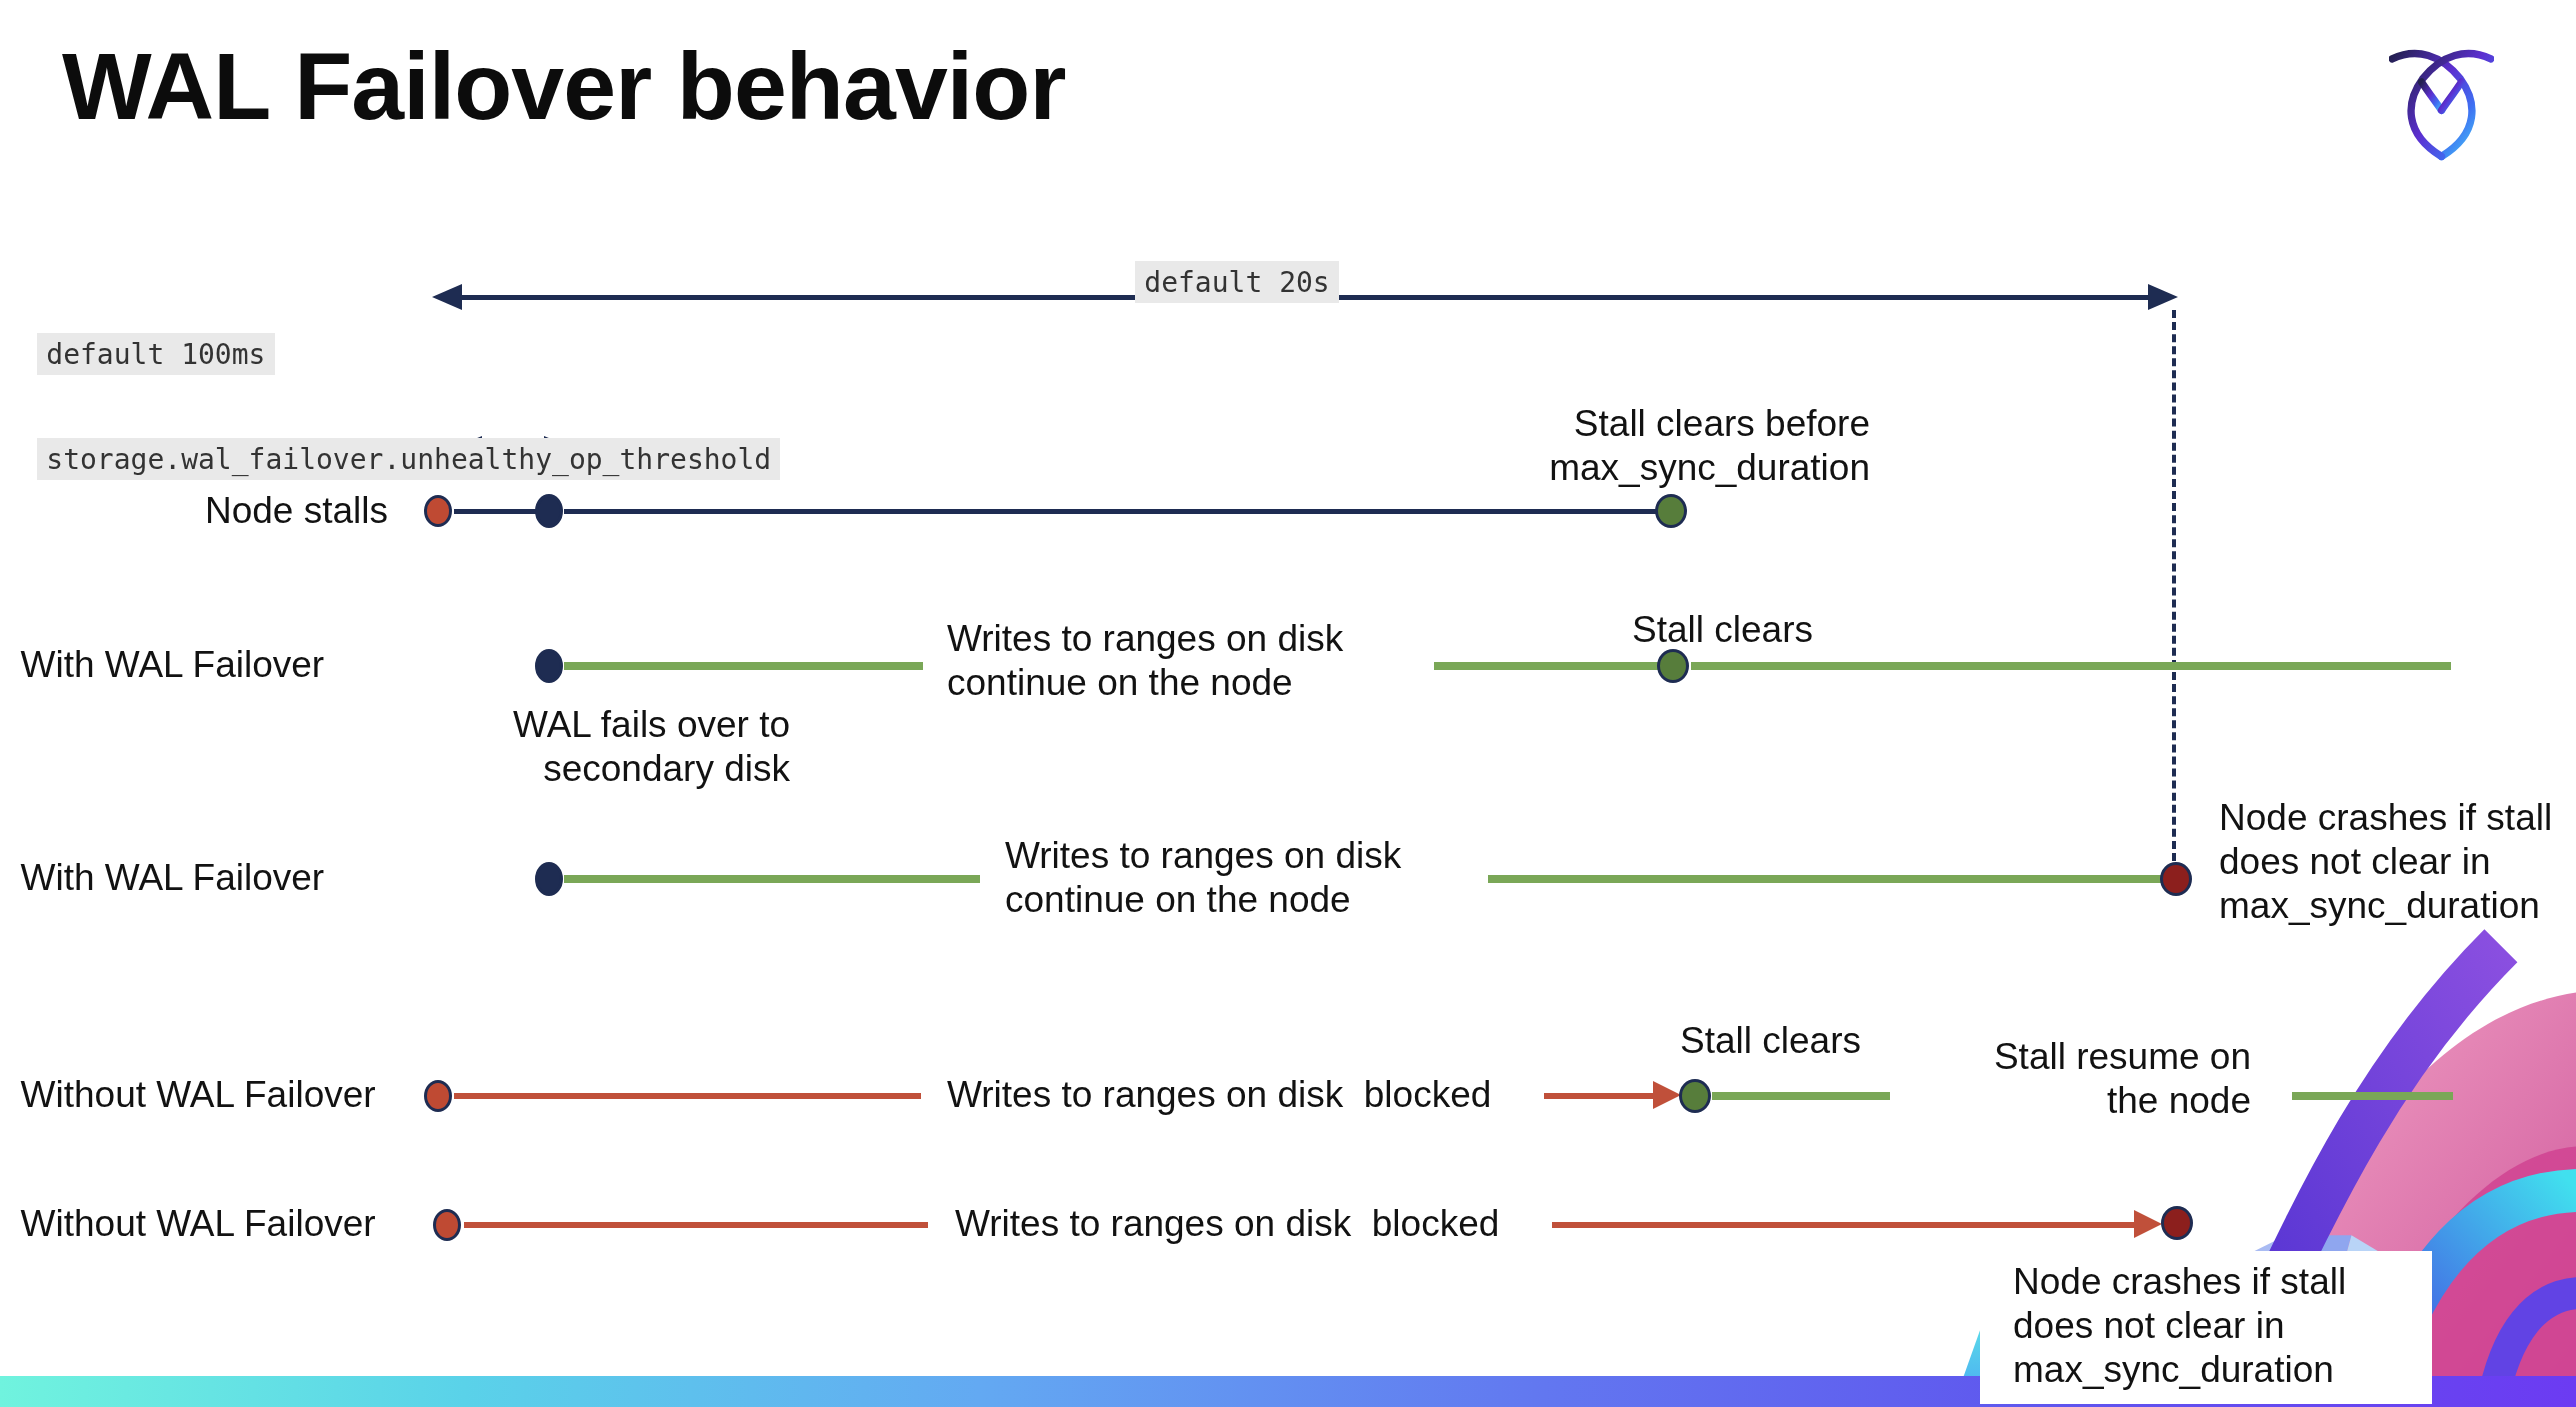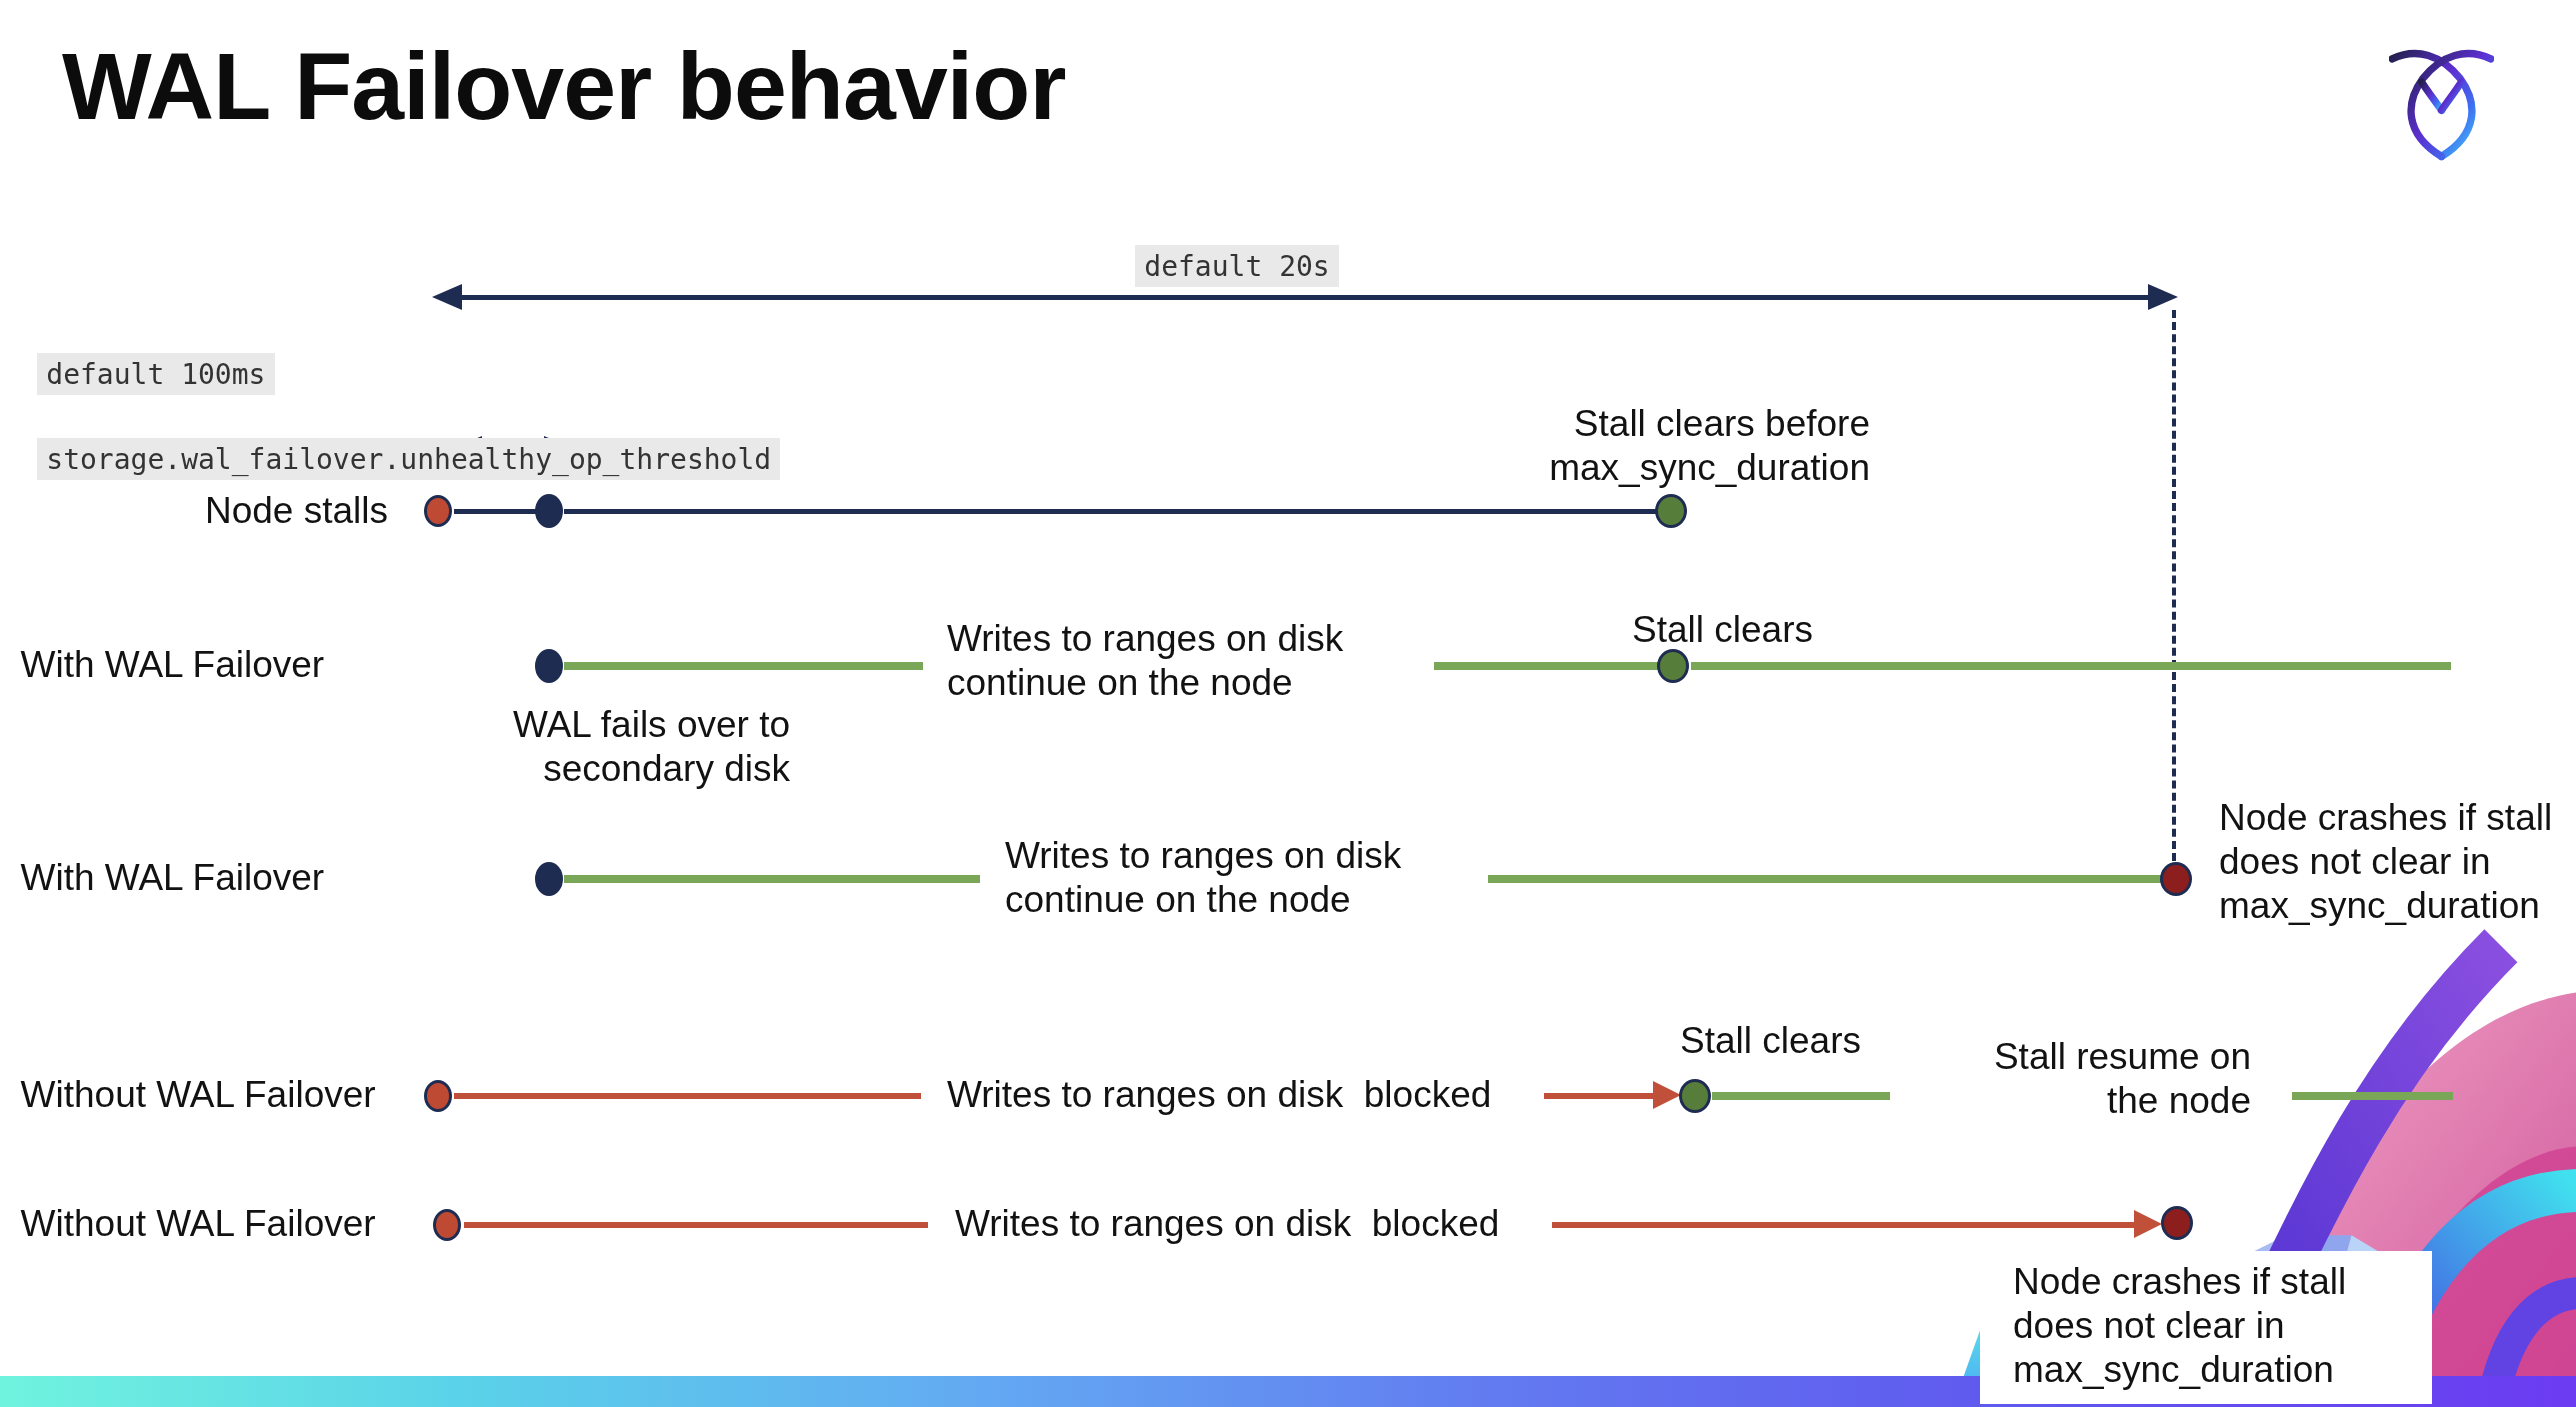--- a/index.html
+++ b/index.html
@@ -95,23 +95,23 @@
       <path d="M 10,514 C 95,340 160,170 310,20" stroke="url(#gPurple)" stroke-width="50" fill="none"></path>
       <path d="M 175,514 C 215,360 290,285 392,282" stroke="url(#gCyan)" stroke-width="46" fill="none"></path>
       <path d="M 300,514 C 315,430 350,395 392,392" stroke="#5b43e8" stroke-width="34" fill="none" opacity="0.95"></path>
     </svg>
   </div>
   <div class="abs art-sliver"></div>
 
   <div class="abs hline navy" style="left:460px;top:295px;width:1688px;"></div>
   <div class="ah left-navy" style="left:432px;top:284px;"></div>
   <div class="ah right-navy" style="left:2148px;top:284px;"></div>
-  <div class="code" style="left:1135px;top:245px;">default 20s</div>
+  <div class="code" style="left:1135px;top:261px;">default 20s</div>
 
-  <div class="code" style="left:37px;top:353px;">default 100ms</div>
+  <div class="code" style="left:37px;top:333px;">default 100ms</div>
   <div class="code" style="left:37px;top:398px;margin-top:40px;">storage.wal_failover.unhealthy_op_threshold</div>
   <div class="abs hline navy" style="left:480px;top:444px;width:64px;"></div>
   <div class="ah left-navy-sm" style="left:458px;top:436px;"></div>
   <div class="ah right-navy-sm" style="left:544px;top:436px;"></div>
 
   <div class="dash" style="left:2172px;top:310px;height:551px;"></div>
 
   <div class="t" style="left:154px;top:489px;width:234px;text-align:right;">Node stalls</div>
   <div class="dot redfill" style="left:424px;top:495px;width:28px;height:32px;"></div>
   <div class="abs hline navy" style="left:454px;top:509px;width:82px;"></div>

